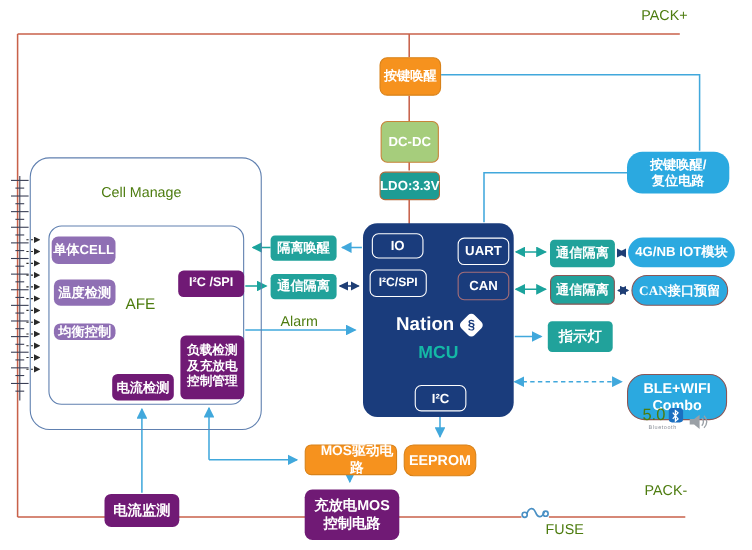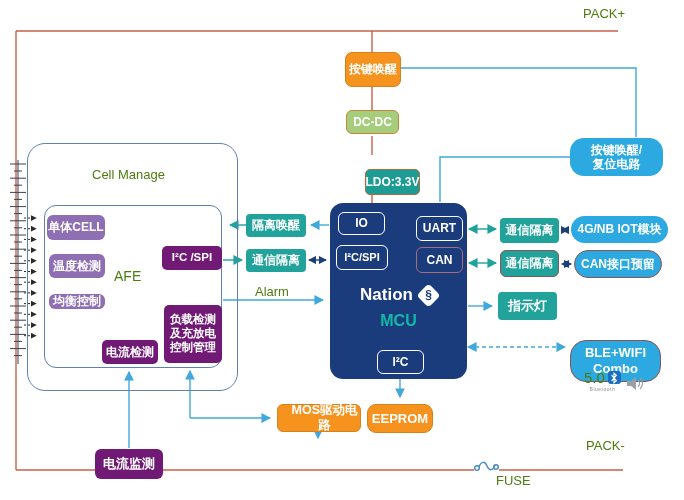--- a/index.html
+++ b/index.html
@@ -135,22 +135,22 @@
       <circle cx="496" cy="467" r="2.3" fill="#fff"></circle>
       <path d="M479,467 C481,461 485,461 487,466 C489,471 493,471 495,465"></path>
     </g>
   </svg>
 
   <div class="lbl navytxt" style="left:583px;top:6px;font-size:13px;">PACK+</div>
   <div class="lbl navytxt" style="left:586px;top:438px;font-size:13px;">PACK-</div>
   <div class="lbl navytxt" style="left:468px;top:473px;font-size:13px;padding-left:28px;">FUSE</div>
 
   <div class="node orange" style="left:345px;top:52px;width:56px;height:35px;">按键唤醒</div>
-  <div class="node lgreen" style="left:346px;top:110px;width:53px;height:24px;">DC-DC</div>
-  <div class="node ldo" style="left:345px;top:169px;width:55px;height:26px;margin-left:20px;">LDO:3.3V</div>
+  <div class="node lgreen" style="left:346px;top:110px;width:53px;height:38px;">DC-DC</div>
+  <div class="node ldo" style="left:345px;top:156px;width:55px;height:26px;">LDO:3.3V</div>
 
   <div class="outline-frame" style="left:27px;top:143px;width:211px;height:248px;border-radius:18px;"></div>
   <div class="lbl navytxt" style="left:92px;top:167px;font-size:13px;">Cell Manage</div>
   <div class="outline-frame" style="left:44px;top:205px;width:178px;height:163px;border-radius:12px;"></div>
   <div class="lbl navytxt" style="left:114px;top:268px;font-size:14px;">AFE</div>
 
   <div class="node purple" style="left:47px;top:215px;width:58px;height:25px;">单体CELL</div>
   <div class="node purple" style="left:49px;top:254px;width:56px;height:24px;">温度检测</div>
   <div class="node purple" style="left:49px;top:294px;width:56px;height:15px;">均衡控制</div>
   <div class="node green" style="left:162px;top:246px;width:60px;height:24px;font-size:11.5px;">I²C /SPI</div>
@@ -184,21 +184,21 @@
 
   <div class="node bluepill" style="left:570px;top:138px;width:93px;height:38px;">
     <div>
       <div>按键唤醒/</div>
       <div>复位电路</div>
     </div>
   </div>
   <div class="node teal" style="left:500px;top:218px;width:59px;height:25px;">通信隔离</div>
   <div class="node bluepill" style="left:571px;top:216px;width:97px;height:27px;">4G/NB IOT模块</div>
   <div class="node teal redge" style="left:500px;top:250px;width:59px;height:27px;border-radius:6px;">通信隔离</div>
-  <div class="node bluepill redge" style="left:574px;top:250px;width:88px;height:28px;">CAN接口预留</div>
+  <div class="node bluepill redge" style="left:574px;top:250px;width:88px;height:28px;font-family:Liberation Serif, serif;">CAN接口预留</div>
   <div class="node teal" style="left:498px;top:292px;width:59px;height:28px;font-size:13px;">指示灯</div>
   <div class="node bluepill redge" style="left:570px;top:340px;width:91px;height:42px;font-size:13px;border-radius:16px;">
     <div>
       <div>BLE+WIFI</div>
       <div>Combo</div>
     </div>
   </div>
 
   <div class="lbl" style="left:584px;top:369px;display:flex;align-items:flex-end;">
     <div style="text-align:center;">
@@ -213,15 +213,21 @@
       <div style="font-size:5px;color:#8a8f99;letter-spacing:0.5px;">Bluetooth</div>
     </div>
     <svg width="18" height="17" viewBox="0 0 18 17" style="margin-left:5px;margin-top:1px;">
       <polygon points="1,6 5,6 10,2 10,15 5,11 1,11" fill="#9aa0a6"></polygon>
       <path d="M12,5 q3,3.5 0,7 M14,3 q5,5.5 0,11" stroke="#9aa0a6" stroke-width="1.2" fill="none"></path>
     </svg>
   </div>
 
   <div class="node orange" style="left:277px;top:404px;width:84px;height:28px;font-size:12.5px;border-radius:6px;padding-left:11px;">MOS驱动电路</div>
   <div class="node orange" style="left:367px;top:404px;width:66px;height:29px;font-size:13px;border-radius:9px;">EEPROM</div>
+  <div class="node green" style="left:277px;top:445px;width:86px;height:46px;font-size:13px;border-radius:7px;">
+    <div>
+      <div>充放电MOS</div>
+      <div>控制电路</div>
+    </div>
+  </div>
   <div class="node green" style="left:95px;top:449px;width:68px;height:30px;font-size:13px;border-radius:6px;">电流监测</div>
 
 </div>
 
 </body></html>

